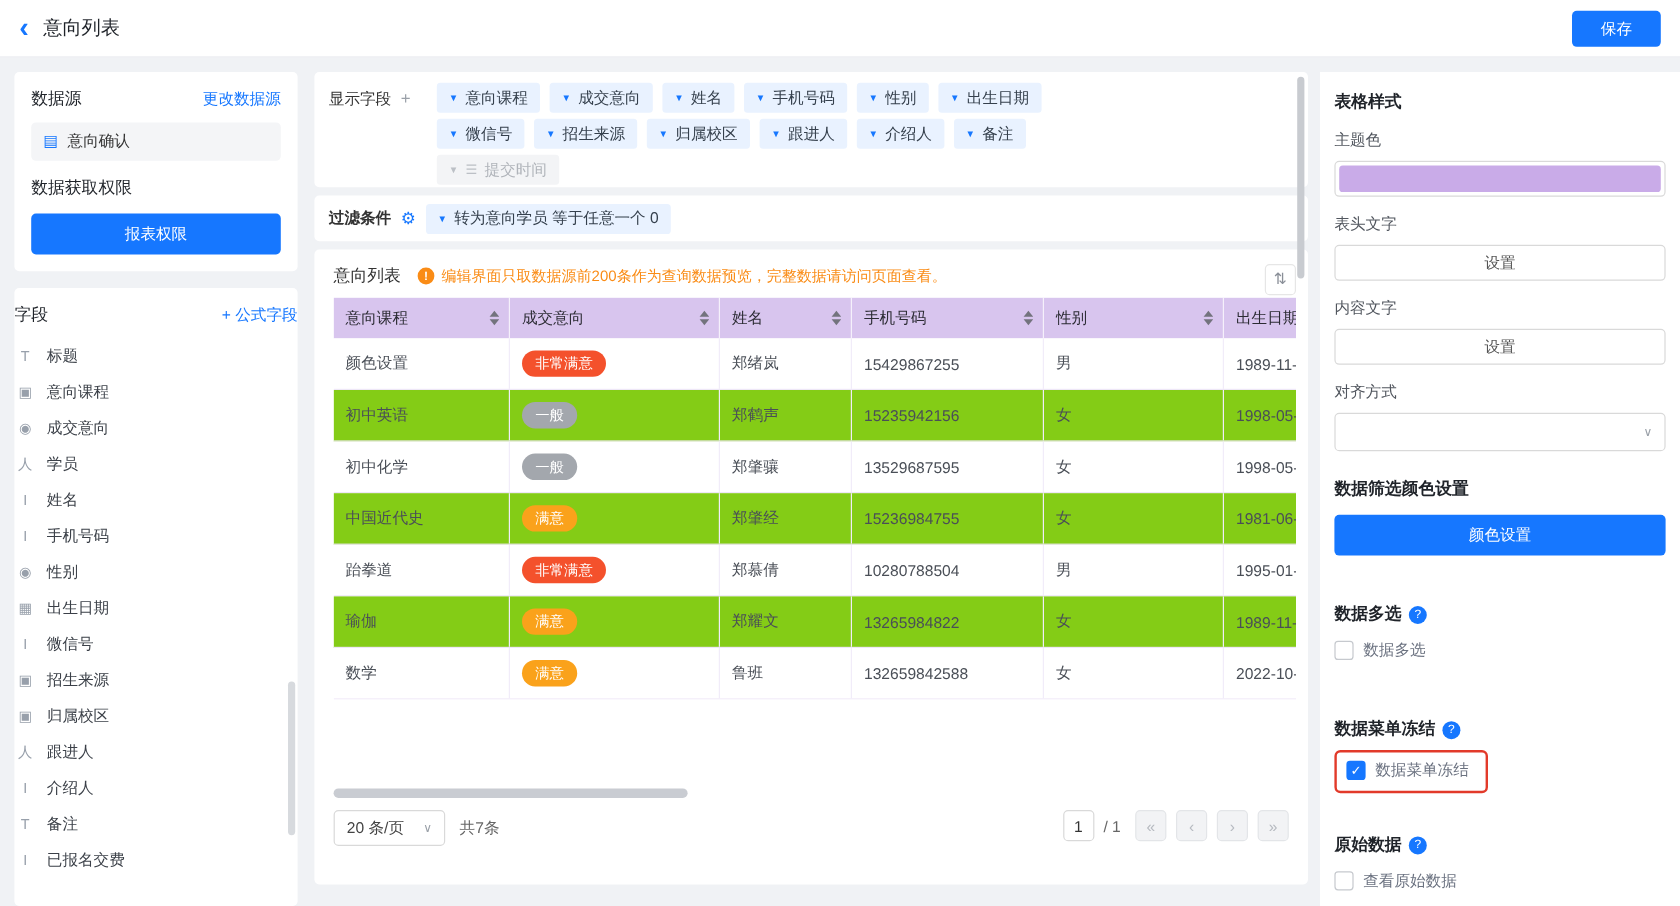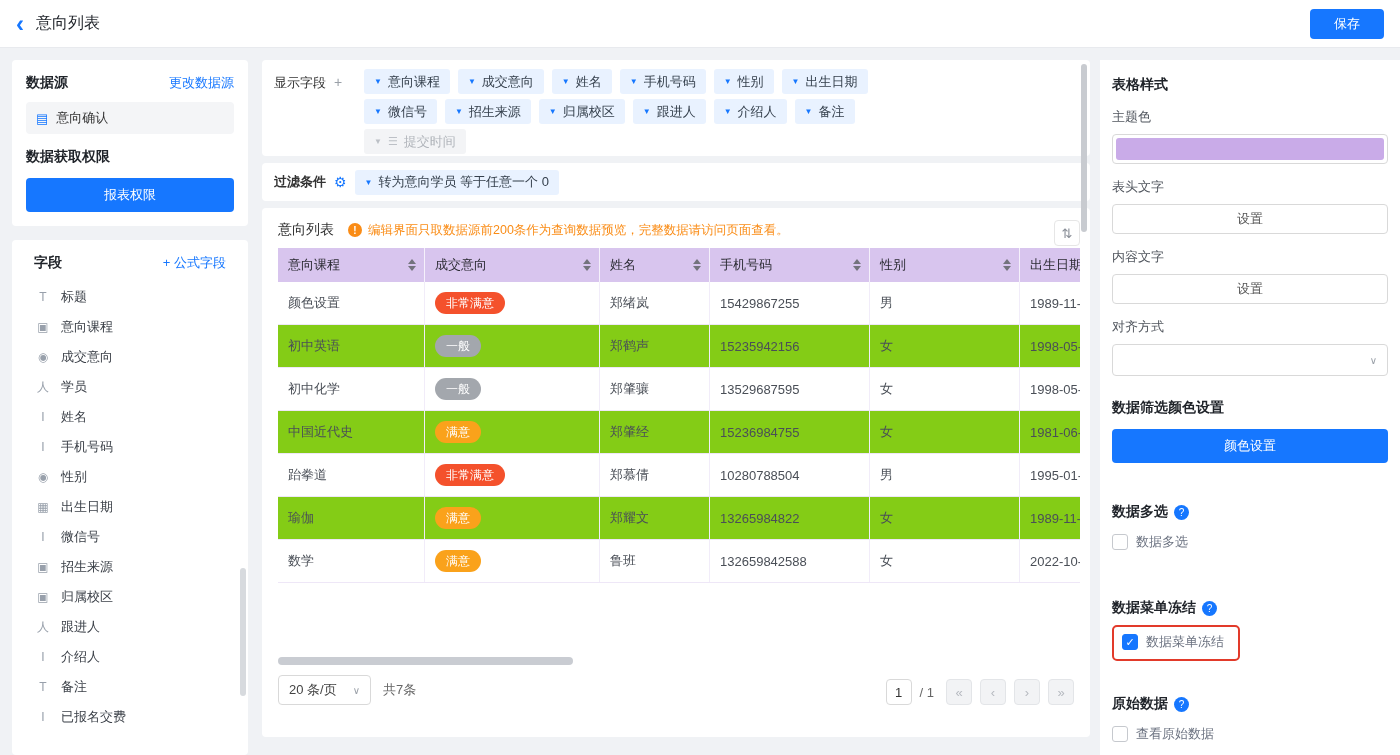--- a/index.html
+++ b/index.html
@@ -14,23 +14,23 @@
 .back-icon{color:#1677ff;font-size:24px;line-height:22px;cursor:pointer;font-weight:bold}
 .page-title{font-size:16px;color:#1f2329}
 .save-btn{background:#1677ff;color:#fff;border:none;border-radius:4px;height:30px;
   padding:0 24px;font-size:13px;cursor:pointer}
 
 
 .card{position:absolute;background:#fff;border-radius:4px;overflow:hidden}
 
 
 #left-card1{left:12px;top:60px;width:236px;height:166px;padding:14px}
-#left-card2{left:12px;top:240px;width:236px;height:515px;padding:14px 22px 0}
+#left-card2{left:12px;top:240px;width:236px;height:515px;padding:14px 0 0}
 .panel-head{display:flex;justify-content:space-between;align-items:center;margin-bottom:10px}
-.panel-title{font-size:14px;font-weight:bold;color:#1f2329}
+.panel-title{font-size:14px;font-weight:normal;color:#1f2329}
 .blue-link{color:#1677ff;font-size:13px;cursor:pointer;text-decoration:none}
 .ds-item{display:flex;align-items:center;gap:8px;height:32px;background:#f4f5f7;border-radius:4px;
   padding:0 10px;margin-bottom:14px;cursor:pointer}
 .ds-icon{color:#1677ff;font-size:13px}
 .blue-btn{display:block;width:100%;height:34px;background:#1677ff;color:#fff;border:none;
   border-radius:4px;font-size:13px;cursor:pointer}
 .mt{margin-top:4px;margin-bottom:12px}
 .field-item{display:flex;align-items:center;gap:9px;height:30px;cursor:pointer}
 .f-icon{width:18px;text-align:center;color:#98a0ab;font-size:12px;flex:none}
 .f-label{color:#3b4048}
@@ -78,21 +78,21 @@
 .td{display:flex;align-items:center;padding-left:10px;color:#4a4f57;white-space:nowrap;
   overflow:hidden;border-right:1px solid #f1ecf9}
 .col0{width:147px;flex:none}.col1{width:175px;flex:none}.col2{width:110px;flex:none}
 .col3{width:160px;flex:none}.col4{width:150px;flex:none}.col5{width:158px;flex:none}
 .badge{display:inline-block;min-width:42px;text-align:center;padding:3px 11px;border-radius:12px;
   color:#fff;font-size:12px;line-height:16px}
 .badge.red{background:#f4512c}
 .badge.orange{background:#faa21b}
 .badge.gray{background:#a3a7ad}
 .h-scrollbar{position:absolute;left:16px;top:449px;width:295px;height:8px;background:#c9ccd2;border-radius:4px;cursor:pointer}
-.pagination{position:absolute;left:16px;right:16px;bottom:32px;display:flex;align-items:flex-end;
+.pagination{position:absolute;left:16px;right:16px;bottom:32px;display:flex;align-items:flex-start;
   justify-content:space-between}
 .pag-left{display:flex;align-items:center;gap:12px}
 .page-size-select{display:flex;align-items:center;gap:16px;height:30px;border:1px solid #d9d9d9;
   border-radius:4px;padding:0 10px;color:#444;cursor:pointer;background:#fff}
 .chev-down{color:#9aa0a8;font-size:10px}
 .total-text{color:#666}
 .pag-right{display:flex;align-items:center;gap:8px}
 .page-box{display:inline-flex;width:26px;height:26px;border:1px solid #d9d9d9;border-radius:4px;
   align-items:center;justify-content:center;color:#333;background:#fff;cursor:pointer}
 .total-pages{color:#666;margin-right:4px}

